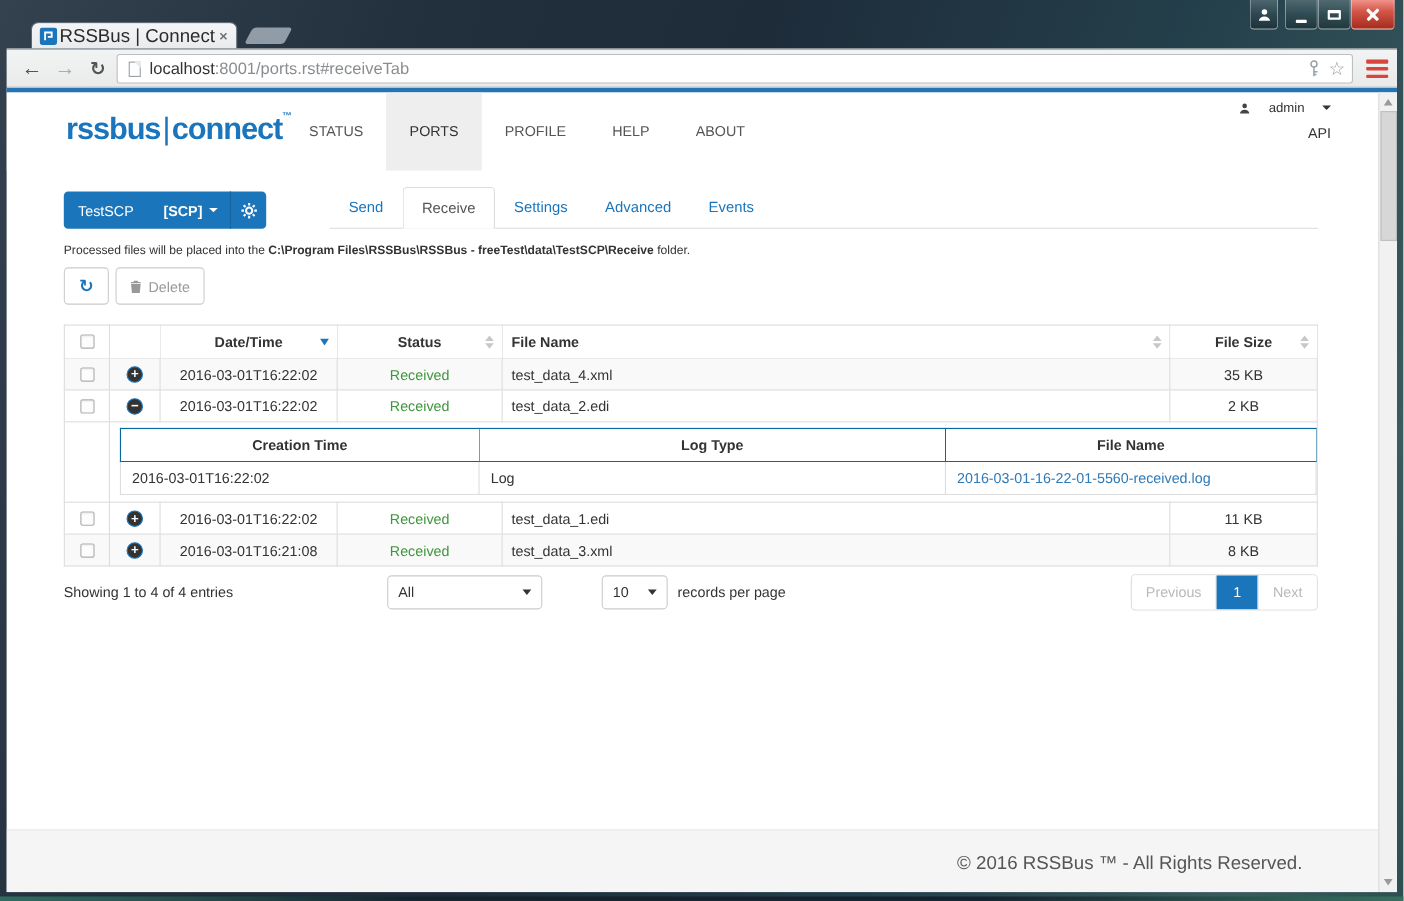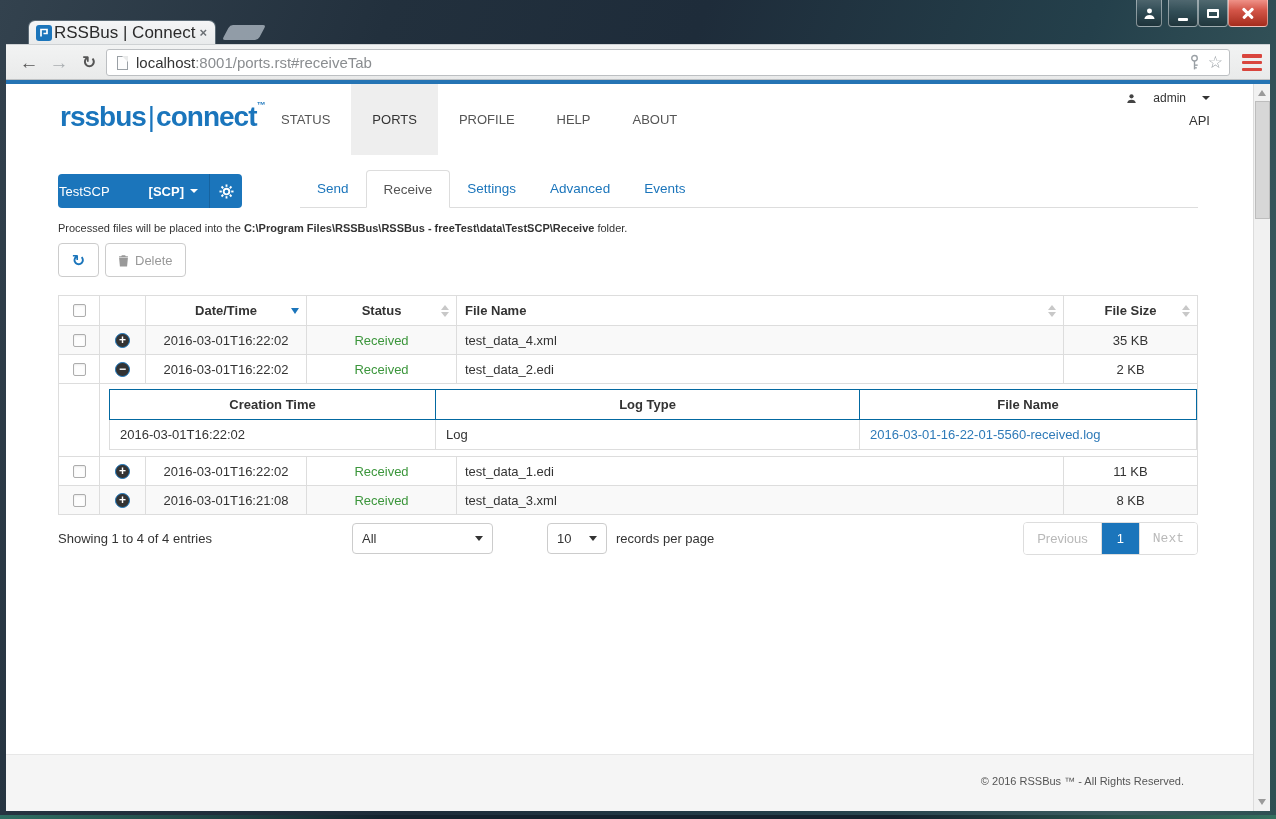--- a/index.html
+++ b/index.html
@@ -84,21 +84,21 @@
   .caret { width:0; height:0; border-left:4px solid transparent; border-right:4px solid transparent; border-top:4px solid #333; display:inline-block; }
   .api-link { font-size:13px; color:#333; margin-top:8px; display:inline-block; }
 
   
   .container { margin:0 72px 0 52px; position:relative; }
 
   
   .port-row { display:flex; margin-top:14px; align-items:flex-end; }
   .port-select { display:flex; align-items:center; height:34px; width:184px; background:#1b75bb;
     border-radius:4px; color:#fff; font-size:13px; flex:0 0 184px; align-self:flex-start; margin-top:5px; }
-  .port-name { padding-left:1px; flex:1; font-weight:bold; font-weight:normal; }
+  .port-name { padding-left:13px; flex:1; font-weight:bold; font-weight:normal; }
   .port-type { display:flex; align-items:center; gap:6px; padding-right:11px; }
   .caret-w { width:0;height:0;border-left:4px solid transparent;border-right:4px solid transparent;border-top:4px solid #fff; }
   .port-gear { width:33px; height:34px; border-left:1px solid #1663a0; display:flex; align-items:center; justify-content:center; }
   .tabs { flex:1; display:flex; border-bottom:1px solid #ddd; margin-left:58px; }
   .tab-link { font-size:13.5px; color:#1b75bb; padding:11px 17px 10px; cursor:pointer; }
   .tab-link.active { color:#555; background:#fff; border:1px solid #ddd; border-bottom:1px solid #fff;
     border-radius:4px 4px 0 0; margin-bottom:-1px; }
 
   .description { margin-top:14px; font-size:11px; color:#333; }
   .description b { font-weight:bold; }
@@ -144,26 +144,26 @@
   .fake-select { border:1px solid #ccc; border-radius:4px; height:31px; background:#fff; display:flex;
     align-items:center; padding:0 9px; position:relative; font-size:13px; color:#333; }
   .fs-filter { width:141px; margin-left:54px; }
   .fs-size { width:60px; margin-left:54px; }
   .fake-select .caret-b { margin-left:auto; width:0;height:0; border-left:4px solid transparent;
     border-right:4px solid transparent; border-top:5px solid #333; }
   .records-label { margin-left:9px; }
   .pagination { margin-left:auto; display:flex; border:1px solid #ddd; border-radius:4px; overflow:hidden; height:33px; }
   .page-btn { padding:0 13px; line-height:31px; color:#b9b9b9; background:#fff; font-size:13px; border-right:1px solid #ddd; cursor:default; }
   .page-btn.active { background:#1b75bb; color:#fff; width:38px; text-align:center; padding:0; cursor:pointer; }
-  .page-btn:last-child { border-right:none;font-family:Liberation Mono, monospace; }
+  .page-btn:last-child { border-right:none; }
 
   
   .app-footer { position:absolute; left:0; right:0; bottom:0; height:57px; background:#f5f5f5;
     border-top:1px solid #e7e7e7; }
-  .copyright { position:absolute; right:86px; top:20px; font-size:11px; color:#555; }
+  .copyright { position:absolute; right:86px; top:20px; font-size:17px; color:#555; }
 
   svg { display:block; }
 </style>
 </head>
 <body>
 
 <div class="frame">
 
   <div class="browser-tab">
     <svg class="favicon" viewBox="0 0 16 16">

